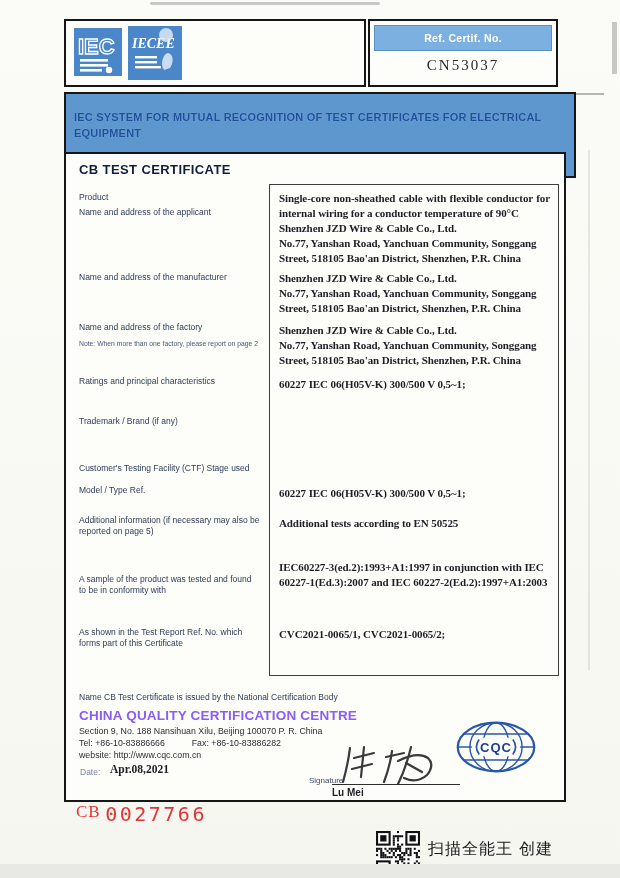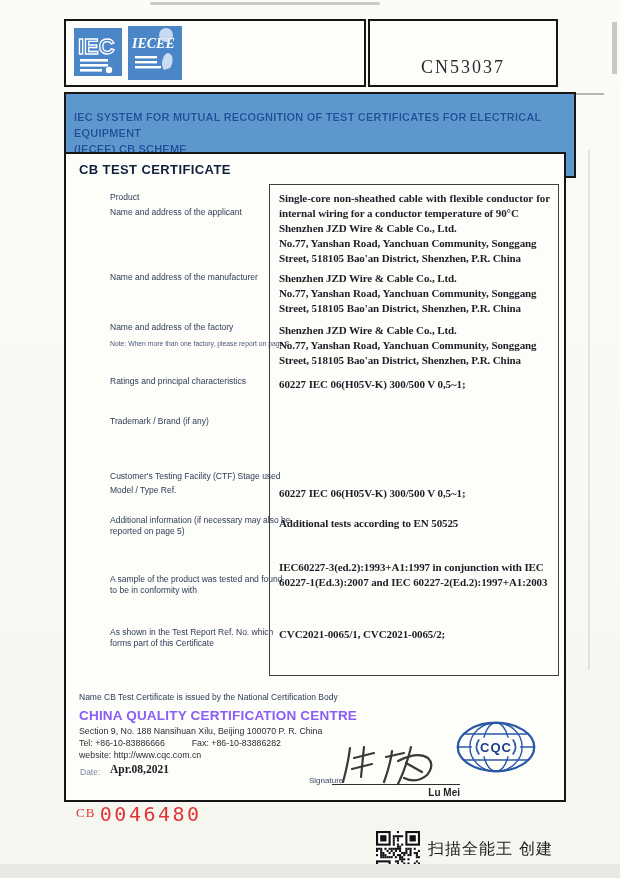--- a/index.html
+++ b/index.html
@@ -7,51 +7,51 @@
   .page{position:relative;width:620px;height:864px;margin:0 auto;overflow:hidden;
         background:linear-gradient(180deg,#fbfbf7 0%,#f9f9f4 60%,#f6f6f1 100%);}
   .box{position:absolute;border:2.5px solid #161616;background:#fdfdfa;}
   
   .hdr-left{left:64px;top:19px;width:298px;height:64px;}
   .hdr-right{left:368px;top:19px;width:186px;height:64px;}
   .ref-band{position:absolute;left:4px;top:4px;right:4px;height:24px;background:#7cb0e0;
             border:1px solid #5a90c8;color:#fff;font-weight:bold;font-size:10.5px;
             display:flex;align-items:center;justify-content:center;letter-spacing:.3px;}
   .ref-value{position:absolute;left:0;right:0;top:36px;text-align:center;
-             font-family:"Liberation Serif",serif;font-size:18px;color:#2a2a30;letter-spacing:2px;}
+             font-family:"Liberation Serif",serif;font-size:15px;color:#2a2a30;letter-spacing:2px;}
   .logo{position:absolute;}
   
   .banner{left:64px;top:92px;width:492px;height:50px;background:#5e97cd;padding:16px 8px;box-sizing:content-box;}
   .banner div{font-size:11px;font-weight:bold;color:#1d4f9e;line-height:1.45;letter-spacing:.2px;
               text-shadow:0 0 1px rgba(255,255,255,.35);}
   
   .main{left:64px;top:152px;width:498px;height:646px;}
   .cert-title{position:absolute;left:13px;top:8px;font-size:13px;font-weight:bold;color:#10203c;letter-spacing:.4px;}
-  .lbl{position:absolute;left:13px;width:196px;font-size:8.5px;color:#2e3c56;line-height:1.3;margin-left:31px;}
+  .lbl{position:absolute;left:13px;width:196px;font-size:8.5px;color:#2e3c56;line-height:1.3;}
   .note{font-size:6.8px;color:#4a587c;margin-top:7px;}
   .valuebox{position:absolute;left:203px;top:30px;width:288px;height:490px;border:1.5px solid #3f3f3f;background:transparent;}
   .val{position:absolute;left:9px;width:271px;font-family:"Liberation Serif",serif;font-size:11px;
        font-weight:bold;color:#1d1e26;line-height:1.35;letter-spacing:-.1px;}
   .just{text-align:justify;}
   
   .issued{position:absolute;left:13px;top:538px;font-size:8.5px;color:#2e3c56;}
   .ncb-name{position:absolute;left:13px;top:554px;font-size:13.5px;font-weight:bold;color:#8b5cf6;letter-spacing:.2px;}
   .ncb-line{position:absolute;left:13px;font-size:8.8px;color:#2c2d36;}
   .date-label{position:absolute;left:14px;top:613px;font-size:8.5px;color:#7c87a0;}
   .date-value{position:absolute;left:44px;top:609px;font-family:Liberation Serif, serif;
               font-size:11.5px;font-weight:bold;color:#1c1c24;text-align:center;}
   .sig-label{position:absolute;left:243px;top:622px;font-size:8px;color:#3c4a66;}
   .sig-line{position:absolute;left:266px;top:630px;width:128px;border-top:1.5px solid #2e2e2e;}
-  .sig-name{position:absolute;left:266px;top:633px;width:128px;text-align:right;
+  .sig-name{position:absolute;left:266px;top:633px;width:128px;text-align:left;
             font-size:10px;font-weight:bold;color:#1f2026;}
   .sig-script{position:absolute;left:270px;top:590px;}
   .cqc-logo{position:absolute;left:388px;top:564px;}
   
   .cb-stamp{position:absolute;left:76px;top:802px;color:#e03535;}
-  .cb-prefix{font-family:"Liberation Serif",serif;font-size:13px;letter-spacing:1px;vertical-align:4px;}
+  .cb-prefix{font-family:"Liberation Serif",serif;font-size:17px;letter-spacing:1px;vertical-align:4px;}
   .cb-number{font-family:"DejaVu Sans Mono",monospace;font-size:20px;letter-spacing:2.5px;}
   .qr{position:absolute;left:376px;top:831px;width:44px;height:44px;}
   .wm-text{position:absolute;left:428px;top:839px;font-size:16px;color:#1a1a1a;
            font-family:"DejaVu Sans",sans-serif;letter-spacing:1px;}
   
   .artifact{position:absolute;pointer-events:none;}
 </style>
 </head>
 <body>
 
@@ -80,41 +80,41 @@
         <circle cx="38" cy="9" r="7" fill="#dce9f7" opacity=".85"></circle>
         <path d="M36 30 Q40 24 44 30 Q46 36 42 42 L36 44 Q32 38 36 30 Z" fill="#d7e6f6" opacity=".9"></path>
         <rect x="7" y="30" width="22" height="2.4" fill="#fff"></rect>
         <rect x="7" y="35" width="22" height="2.4" fill="#fff"></rect>
         <rect x="7" y="40" width="26" height="2.4" fill="#fff"></rect>
       </svg>
     </div>
   </div>
 
   <div class="box hdr-right">
+    <div class="ref-band">Ref. Certif. No.</div>
     <div class="ref-value">CN53037</div>
   </div>
 
   <div class="box banner">
     <div>IEC SYSTEM FOR MUTUAL RECOGNITION OF TEST CERTIFICATES FOR ELECTRICAL EQUIPMENT</div>
-    <div>(IECEE) CB SCHEME</div>
   </div>
 
   <div class="box main">
     <div class="cert-title">CB TEST CERTIFICATE</div>
 
     <div class="lbl" style="top:38px;">Product</div>
     <div class="lbl" style="top:53px;">Name and address of the applicant</div>
     <div class="lbl" style="top:118px;">Name and address of the manufacturer</div>
     <div class="lbl" style="top:168px;">
       <div>Name and address of the factory</div>
       <div class="note">Note: When more than one factory, please report on page 2</div>
     </div>
     <div class="lbl" style="top:222px;">Ratings and principal characteristics</div>
     <div class="lbl" style="top:262px;">Trademark / Brand (if any)</div>
-    <div class="lbl" style="top:317px;">Customer's Testing Facility (CTF) Stage used</div>
+    <div class="lbl" style="top:309px;">Customer's Testing Facility (CTF) Stage used</div>
     <div class="lbl" style="top:331px;">Model / Type Ref.</div>
     <div class="lbl" style="top:361px;width:186px;">Additional information (if necessary may also be reported on page 5)</div>
     <div class="lbl" style="top:420px;width:180px;">A sample of the product was tested and found to be in conformity with</div>
     <div class="lbl" style="top:473px;width:180px;">As shown in the Test Report Ref. No. which forms part of this Certificate</div>
 
     <div class="valuebox">
       <div class="val just" style="top:6px;">Single-core non-sheathed cable with flexible conductor for internal wiring for a conductor temperature of 90°C</div>
 
       <div class="val" style="top:36px;">
         <div>Shenzhen JZD Wire &amp; Cable Co., Ltd.</div>
@@ -181,21 +181,21 @@
         <rect x="19" y="20" width="52" height="20" rx="10" fill="#fdfdfa"></rect>
         <path d="M27 22 Q21 30 27 38" fill="none" stroke="#2a56a8" stroke-width="1.8"></path>
         <path d="M63 22 Q69 30 63 38" fill="none" stroke="#2a56a8" stroke-width="1.8"></path>
         <text x="45" y="35" text-anchor="middle" font-family="Liberation Sans, sans-serif" font-size="14" font-weight="bold" fill="#1d3f8f" letter-spacing="1">CQC</text>
       </svg>
     </div>
   </div>
 
   <div class="cb-stamp">
     <span class="cb-prefix">CB</span>
-    <span class="cb-number">0046480</span>
+    <span class="cb-number">0027766</span>
   </div>
 
   <div class="qr">
     <svg id="qr-svg" width="44" height="44" viewBox="0 0 42 42">
         <rect x="0" y="0" width="42" height="42" fill="#fff"></rect>
         <rect x="20" y="0" width="2" height="2" fill="#111"></rect>
         <rect x="16" y="4" width="2" height="2" fill="#111"></rect>
         <rect x="18" y="4" width="2" height="2" fill="#111"></rect>
         <rect x="20" y="4" width="2" height="2" fill="#111"></rect>
         <rect x="22" y="4" width="2" height="2" fill="#111"></rect>

